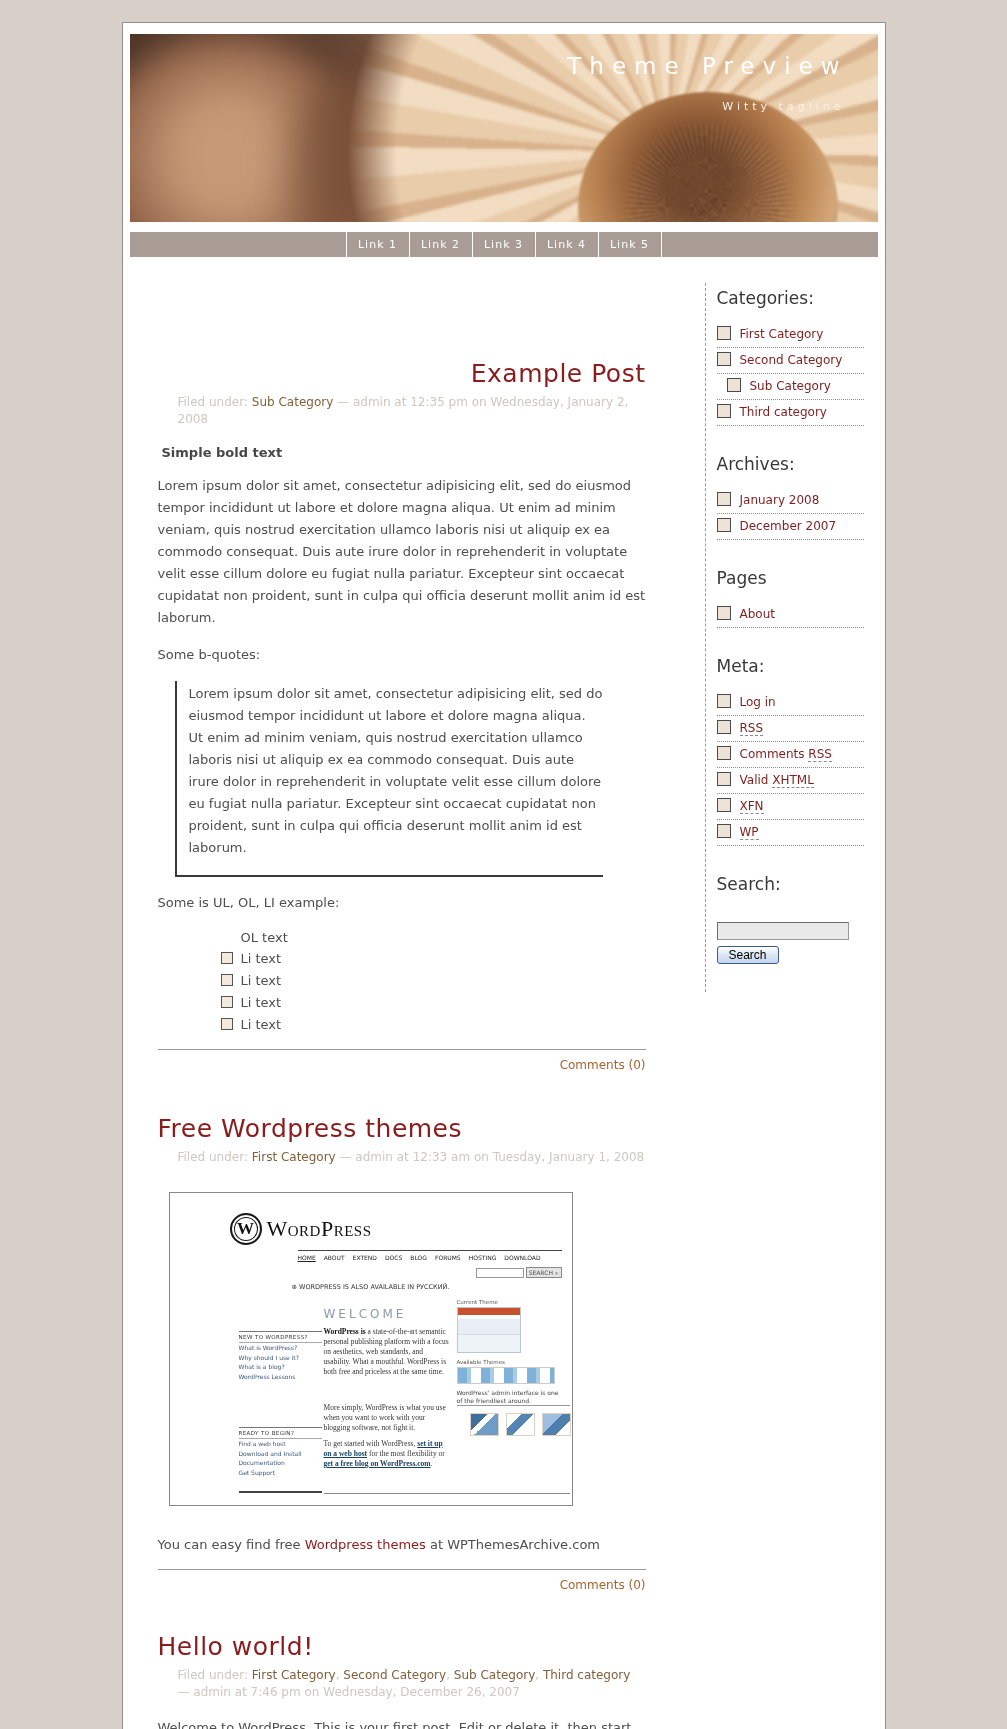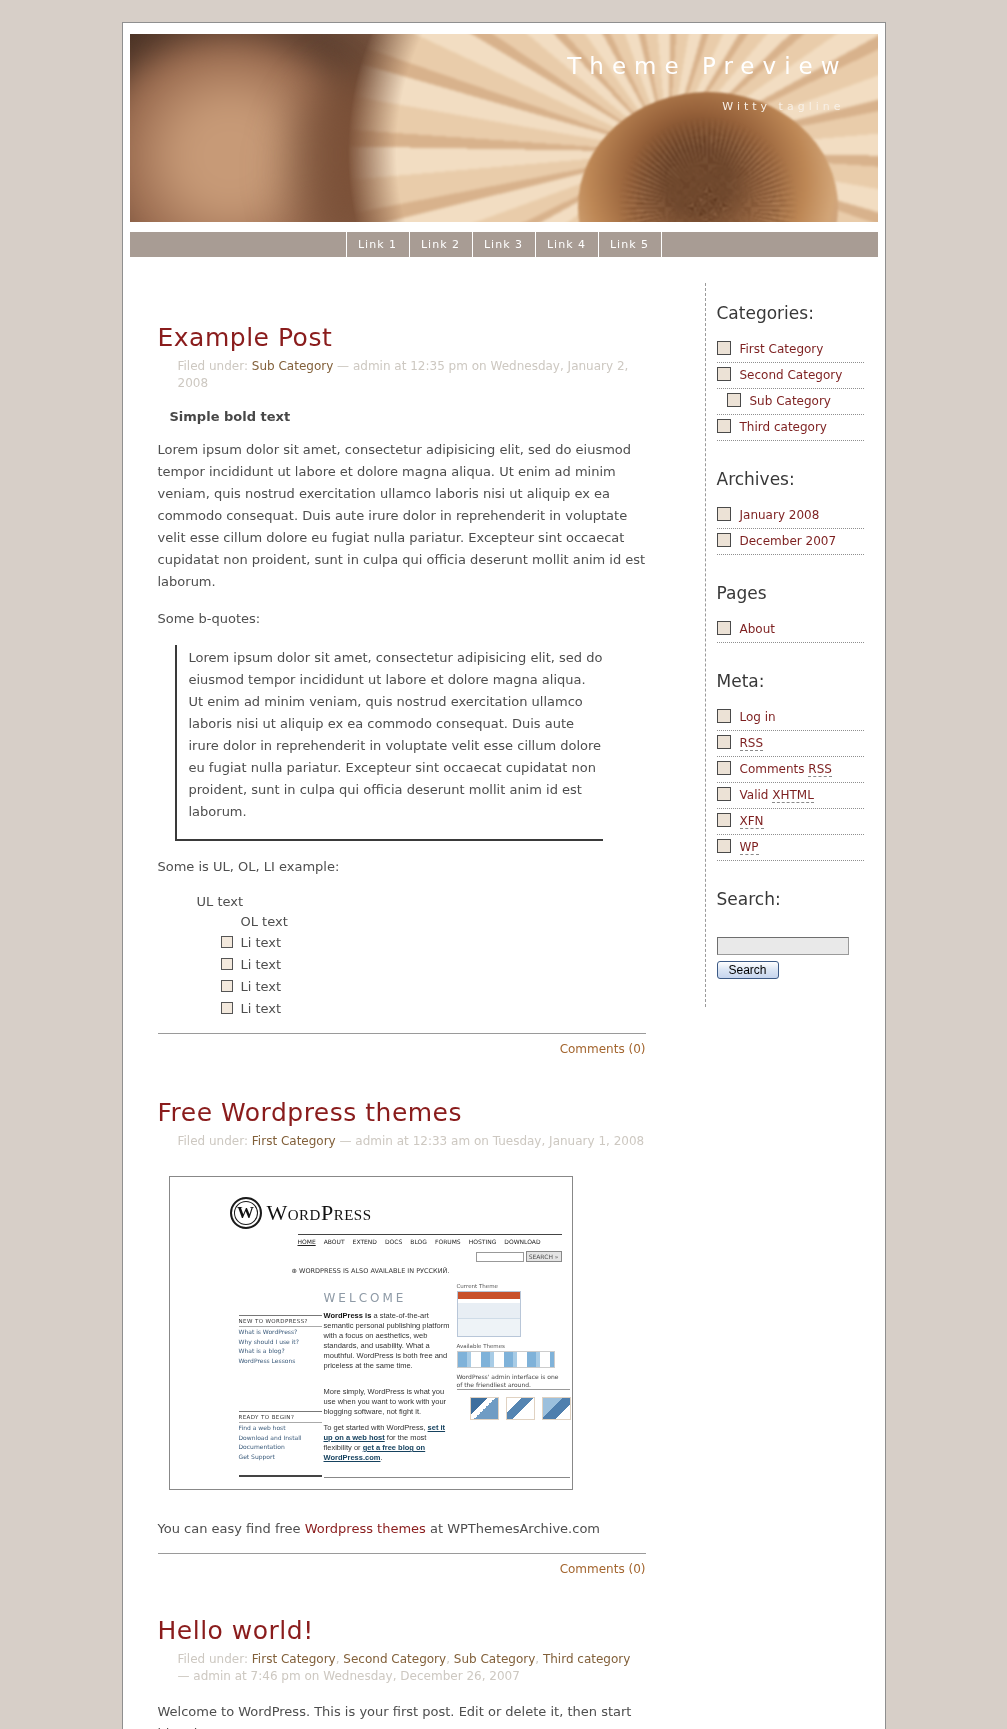--- a/index.html
+++ b/index.html
@@ -37,26 +37,26 @@
   .nav{margin-top:10px;height:25px;background:#a89c94;display:flex;justify-content:center;}
   .nav a{display:block;width:62px;line-height:25px;text-align:center;color:#fff;font-size:11px;letter-spacing:1px;text-decoration:none;border-left:1px solid #fff;}
   .nav a:last-child{border-right:1px solid #fff;}
   
   .content{display:flex;align-items:flex-start;margin-top:26px;}
   .main{width:488px;margin-left:28px;}
   .sidebar{width:147px;margin-left:59px;border-left:1px dashed #9a9a9a;padding-left:11px;padding-bottom:28px;}
   
   .post-title{margin:0;font-size:25px;font-weight:normal;letter-spacing:.5px;color:#8a1c1c;}
   .post-title a{color:#8a1c1c;text-decoration:none;}
-  .p1 .post-title{margin-top:40px;}
+  .p1 .post-title{margin-top:76px;text-align:right;}
   .p2{margin-top:42px;}
   .p3{margin-top:40px;}
   .post-meta{margin-top:6px;font-size:12px;color:#cdc8c1;line-height:17px;padding-left:20px;}
   .post-meta a{color:#82603a;text-decoration:none;}
-  .bold-line{margin:17px 12px 0;font-size:13px;font-weight:bold;color:#474747;}
+  .bold-line{margin:17px 4px 0;font-size:13px;font-weight:bold;color:#474747;}
   .body-text{margin:15px 0 0;font-size:13px;line-height:22px;color:#4e4e4e;}
   blockquote{margin:15px 43px 0 17px;padding:2px 0 16px 12px;border-left:2px solid #3a3a3a;border-bottom:2px solid #3a3a3a;
     font-size:13px;line-height:22px;color:#4e4e4e;}
   .lists{margin-top:14px;font-size:13px;color:#4e4e4e;}
   .ul-line{margin-left:39px;line-height:20px;}
   .ol-line{margin-left:83px;line-height:20px;}
   .li-line{margin-left:63px;line-height:22px;}
   .sq{display:inline-block;width:10px;height:10px;background:#f3e9dd;border:1px solid #555;margin-right:8px;vertical-align:-1px;}
   .post-div{margin-top:13px;border-top:1px solid #9a9a9a;}
   .comments-line{margin-top:8px;text-align:right;font-size:12px;}
@@ -72,42 +72,42 @@
   .wp-nav span:first-child{text-decoration:underline;}
   .wp-search{position:absolute;right:10px;top:74px;display:flex;gap:2px;align-items:center;}
   .wp-search .inp{width:46px;height:8px;border:1px solid #999;background:#fff;}
   .wp-search .btn{font-size:6px;border:1px solid #888;background:#e4e4e4;padding:0 2px;line-height:9px;}
   .wp-notice{position:absolute;left:0;top:90px;width:100%;text-align:center;font-size:6.5px;color:#333;}
   .wp-left{position:absolute;left:69px;top:138px;width:83px;font-size:6px;}
   .wp-left .hd{border-top:1px solid #777;border-bottom:1px solid #aaa;padding:2px 0;font-size:5.5px;letter-spacing:.4px;color:#333;}
   .wp-left .lk{color:#3a5a7a;line-height:9.5px;}
   .wp-left .grp2{margin-top:46px;}
   .wp-welcome{position:absolute;left:154px;top:114px;font-size:12px;letter-spacing:3px;color:#8e9aa6;}
-  .wp-p{position:absolute;left:154px;width:128px;font-family:Liberation Sans, sans-serif;font-size:7.5px;line-height:10px;color:#333;}
+  .wp-p{position:absolute;left:154px;width:128px;font-family:Liberation Serif, serif;font-size:7.5px;line-height:10px;color:#333;}
   .wp-p b{color:#111;}
   .wp-p .bl{color:#16425f;font-weight:bold;text-decoration:underline;margin-top:32px;}
   .wp-p1{top:134px;} .wp-p2{top:210px;} .wp-p3{top:246px;}
   .wp-right{position:absolute;left:287px;top:106px;width:115px;font-size:5.5px;color:#555;}
   .wp-thumb1{margin-top:2px;width:62px;height:44px;border:1px solid #b8c6d8;
     background:linear-gradient(180deg,#c8502a 0 16%,#fff 16% 26%,#e8eef4 26% 58%,#cfdce8 58% 62%,#eef3f7 62% 100%);}
   .wp-cap2{margin-top:6px;}
   .wp-thumb2{margin-top:2px;width:96px;height:15px;border:1px solid #ccc;
     background:repeating-linear-gradient(90deg,#7fb2d9 0 9px,#a8cce6 9px 13px,#fff 13px 23px);}
   .wp-caption{margin-top:5px;width:102px;font-size:6px;line-height:8px;color:#444;}
   .wp-rdiv{position:absolute;left:287px;top:212px;width:113px;border-top:1px solid #999;}
   .wp-cards{position:absolute;left:300px;top:220px;display:flex;gap:7px;}
   .wp-card{width:27px;height:21px;border:1px solid #e0d2c2;}
   .wp-c1{background:linear-gradient(135deg,#3e6f9e 0 35%,#fff 35% 50%,#6f9cc4 50% 100%);}
   .wp-c2{background:linear-gradient(135deg,#fff 0 30%,#5585b2 30% 55%,#fff 55% 100%);}
   .wp-c3{background:linear-gradient(135deg,#9cc0dd 0 40%,#4f7fae 40% 70%,#fff 70% 100%);}
   .wp-bline1{position:absolute;left:69px;top:298px;width:83px;border-top:2px solid #444;}
   .wp-bline2{position:absolute;left:154px;top:300px;width:246px;border-top:1px solid #888;}
   
   .sidebar h3{margin:28px 0 14px;font-size:17px;font-weight:normal;color:#383838;}
-  .sidebar h3:first-child{margin-top:20px;}
+  .sidebar h3:first-child{margin-top:5px;}
   .sb-list{list-style:none;margin:0;padding:0;font-size:12px;}
   .sb-list li{padding:4px 0 6px;border-bottom:1px dotted #8f8f8f;}
   .sb-list li.indent{padding-left:10px;}
   .sb-list a{color:#7d1f1f;text-decoration:none;}
   .sb-sq{display:inline-block;width:12px;height:12px;background:#ece2d6;border:1px solid #4a4a4a;margin-right:9px;vertical-align:-2px;}
   .abbr{border-bottom:1px dashed #8a8a8a;}
   .search-box{margin-top:28px;}
   .search-input{display:block;width:126px;height:14px;background:#e9e9e9;border:1px solid #9a9a9a;border-top-color:#6e6e6e;border-left-color:#6e6e6e;}
   .search-btn{margin-top:6px;font-size:12px;color:#000;padding:1px 11px;border:1px solid #3c5a86;border-radius:3px;
     background:linear-gradient(180deg,#ffffff,#dde7f5 45%,#c6d5ee);}
@@ -145,21 +145,20 @@
         <div class="post-meta">
           <span>Filed under:</span>
           <a href="#">Sub Category</a><span> — admin at 12:35 pm on Wednesday, January 2, 2008</span>
         </div>
         <p class="bold-line">Simple bold text</p>
         <p class="body-text">Lorem ipsum dolor sit amet, consectetur adipisicing elit, sed do eiusmod tempor incididunt ut labore et dolore magna aliqua. Ut enim ad minim veniam, quis nostrud exercitation ullamco laboris nisi ut aliquip ex ea commodo consequat. Duis aute irure dolor in reprehenderit in voluptate velit esse cillum dolore eu fugiat nulla pariatur. Excepteur sint occaecat cupidatat non proident, sunt in culpa qui officia deserunt mollit anim id est laborum.</p>
         <p class="body-text">Some b-quotes:</p>
         <blockquote>Lorem ipsum dolor sit amet, consectetur adipisicing elit, sed do eiusmod tempor incididunt ut labore et dolore magna aliqua. Ut enim ad minim veniam, quis nostrud exercitation ullamco laboris nisi ut aliquip ex ea commodo consequat. Duis aute irure dolor in reprehenderit in voluptate velit esse cillum dolore eu fugiat nulla pariatur. Excepteur sint occaecat cupidatat non proident, sunt in culpa qui officia deserunt mollit anim id est laborum.</blockquote>
         <p class="body-text">Some is UL, OL, LI example:</p>
         <div class="lists">
-          <div class="ul-line">UL text</div>
           <div class="ol-line">OL text</div>
           <div class="li-line"><span class="sq"></span><span>Li text</span></div>
           <div class="li-line"><span class="sq"></span><span>Li text</span></div>
           <div class="li-line"><span class="sq"></span><span>Li text</span></div>
           <div class="li-line"><span class="sq"></span><span>Li text</span></div>
         </div>
         <div class="post-div"></div>
         <div class="comments-line"><a href="#">Comments (0)</a></div>
       </div>
 

